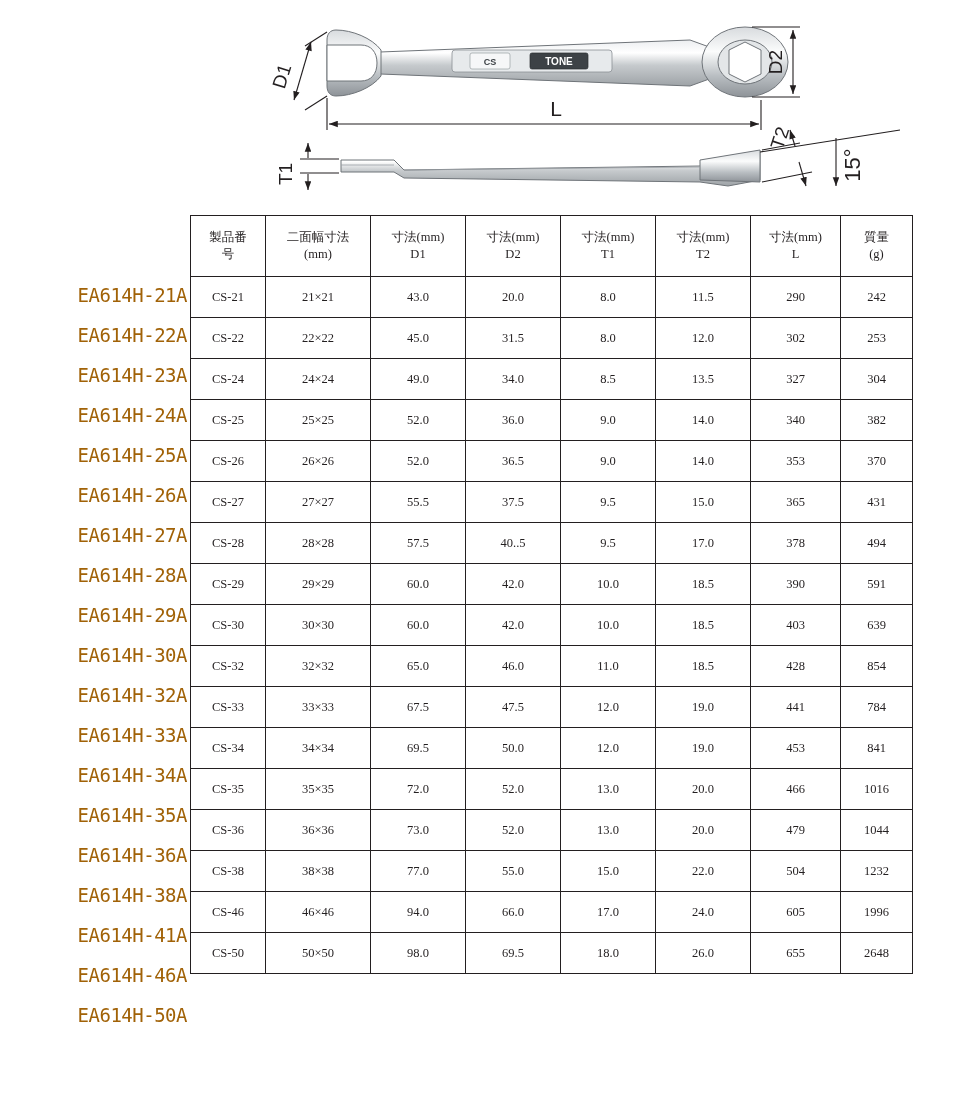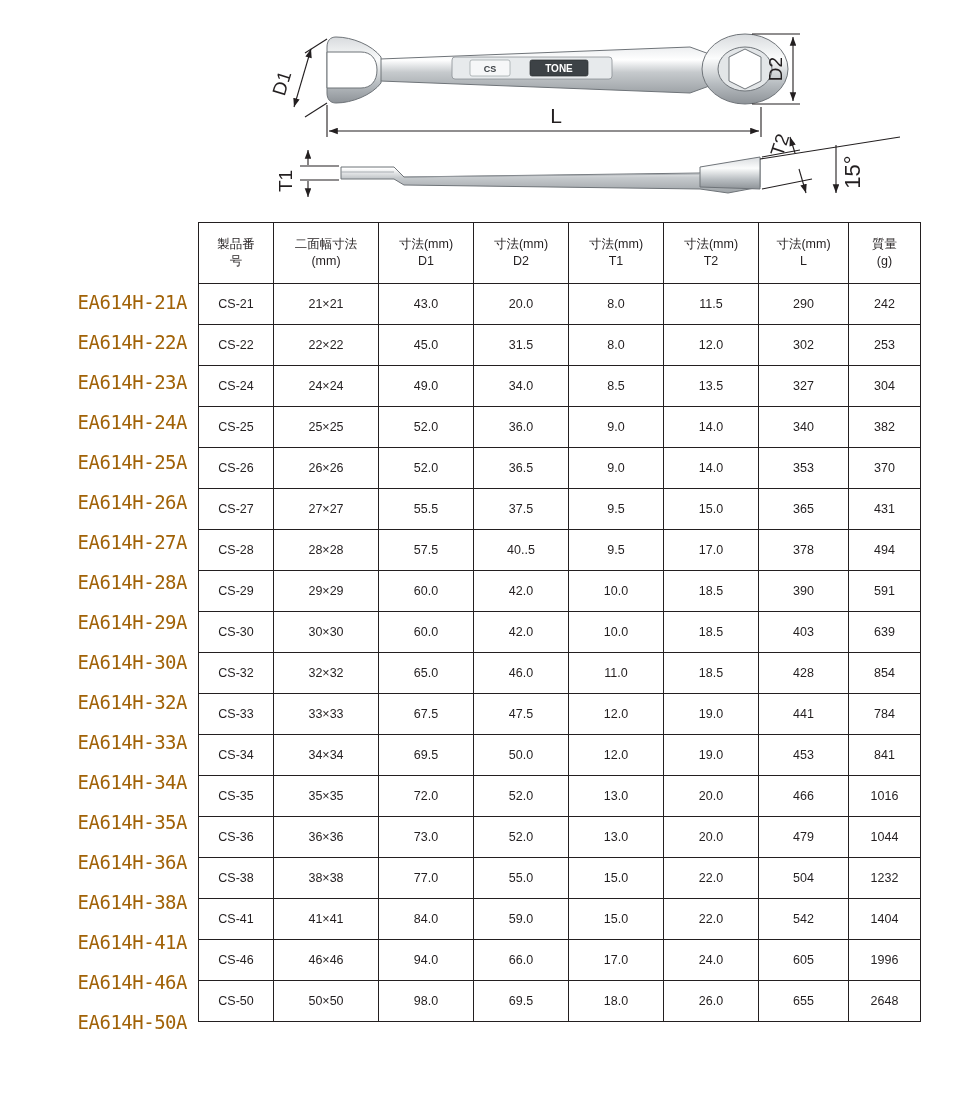--- a/index.html
+++ b/index.html
@@ -14,38 +14,38 @@
     color: #000;
     position: relative;
     overflow: hidden;
   }
 
   
   #diagram-area {
     position: relative;
     width: 969px;
     height: 215px;
-    margin-top: 7px;
   }
   #diagram-svg {
     display: block;
   }
 
   
   #table-wrap {
     position: relative;
     width: 969px;
   }
   table.spec {
     border-collapse: collapse;
     position: absolute;
-    left: 198px;
+    left: 190px;
     top: 0;
     width: 722px;
     table-layout: fixed;
+    font-family: Liberation Serif, serif;
   }
   table.spec th, table.spec td {
     border: 1px solid #231f20;
     text-align: center;
     vertical-align: middle;
     font-size: 12.5px;
     color: #231f20;
     padding: 0;
     height: 40px;
   }
@@ -398,30 +398,20 @@
           <td>CS-38</td>
           <td>38×38</td>
           <td>77.0</td>
           <td>55.0</td>
           <td>15.0</td>
           <td>22.0</td>
           <td>504</td>
           <td>1232</td>
         </tr>
         <tr>
-          <td>CS-41</td>
-          <td>41×41</td>
-          <td>84.0</td>
-          <td>59.0</td>
-          <td>15.0</td>
-          <td>22.0</td>
-          <td>542</td>
-          <td>1404</td>
-        </tr>
-        <tr>
           <td>CS-46</td>
           <td>46×46</td>
           <td>94.0</td>
           <td>66.0</td>
           <td>17.0</td>
           <td>24.0</td>
           <td>605</td>
           <td>1996</td>
         </tr>
         <tr>

